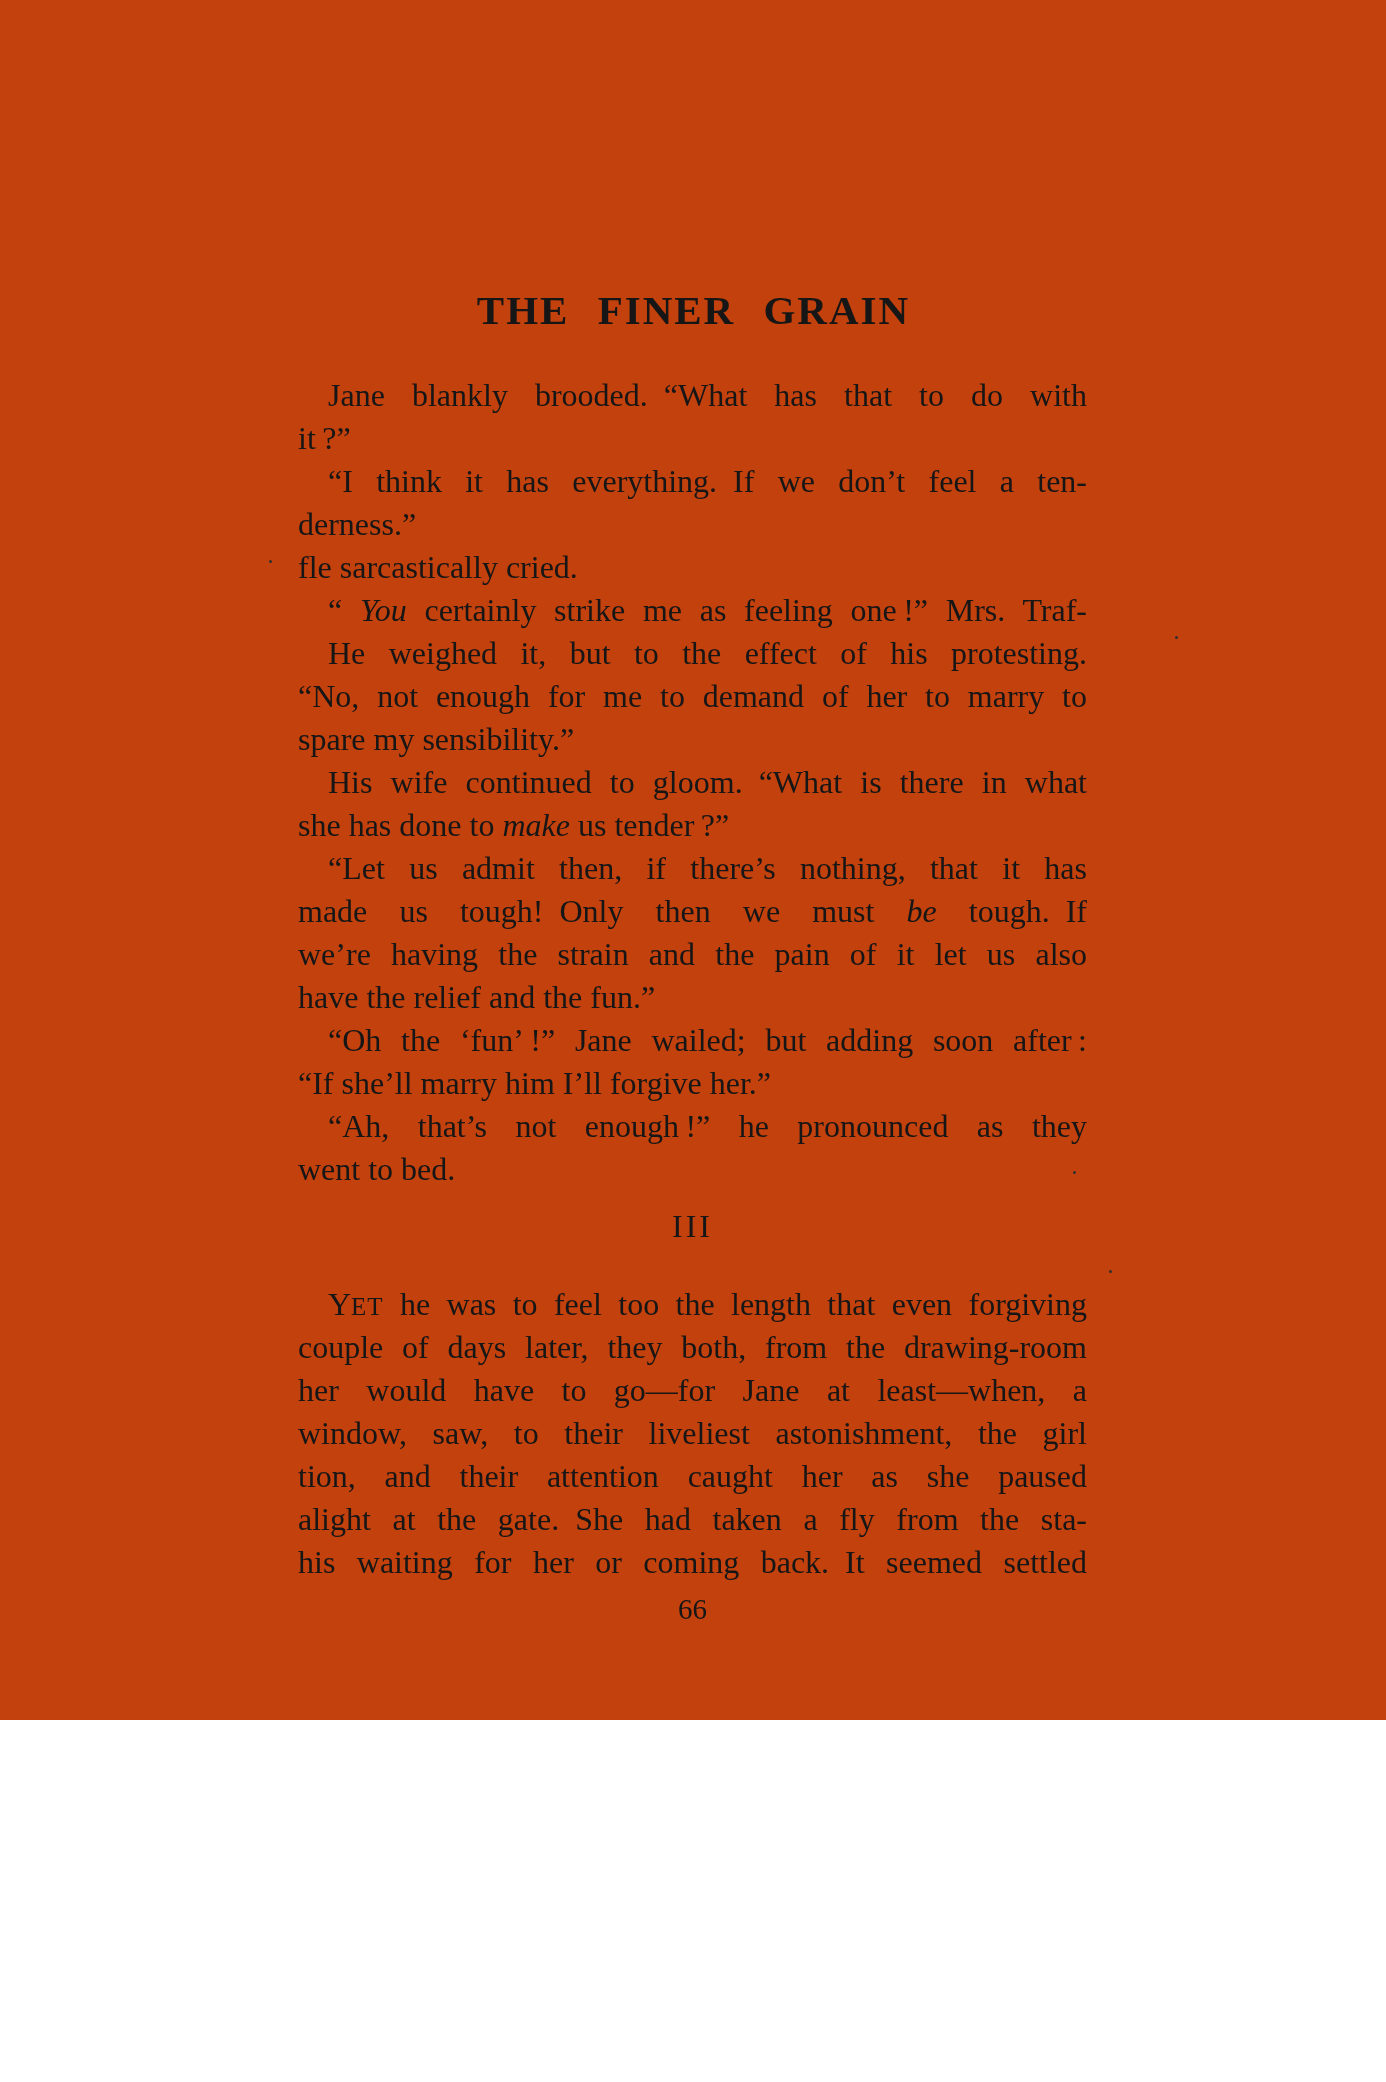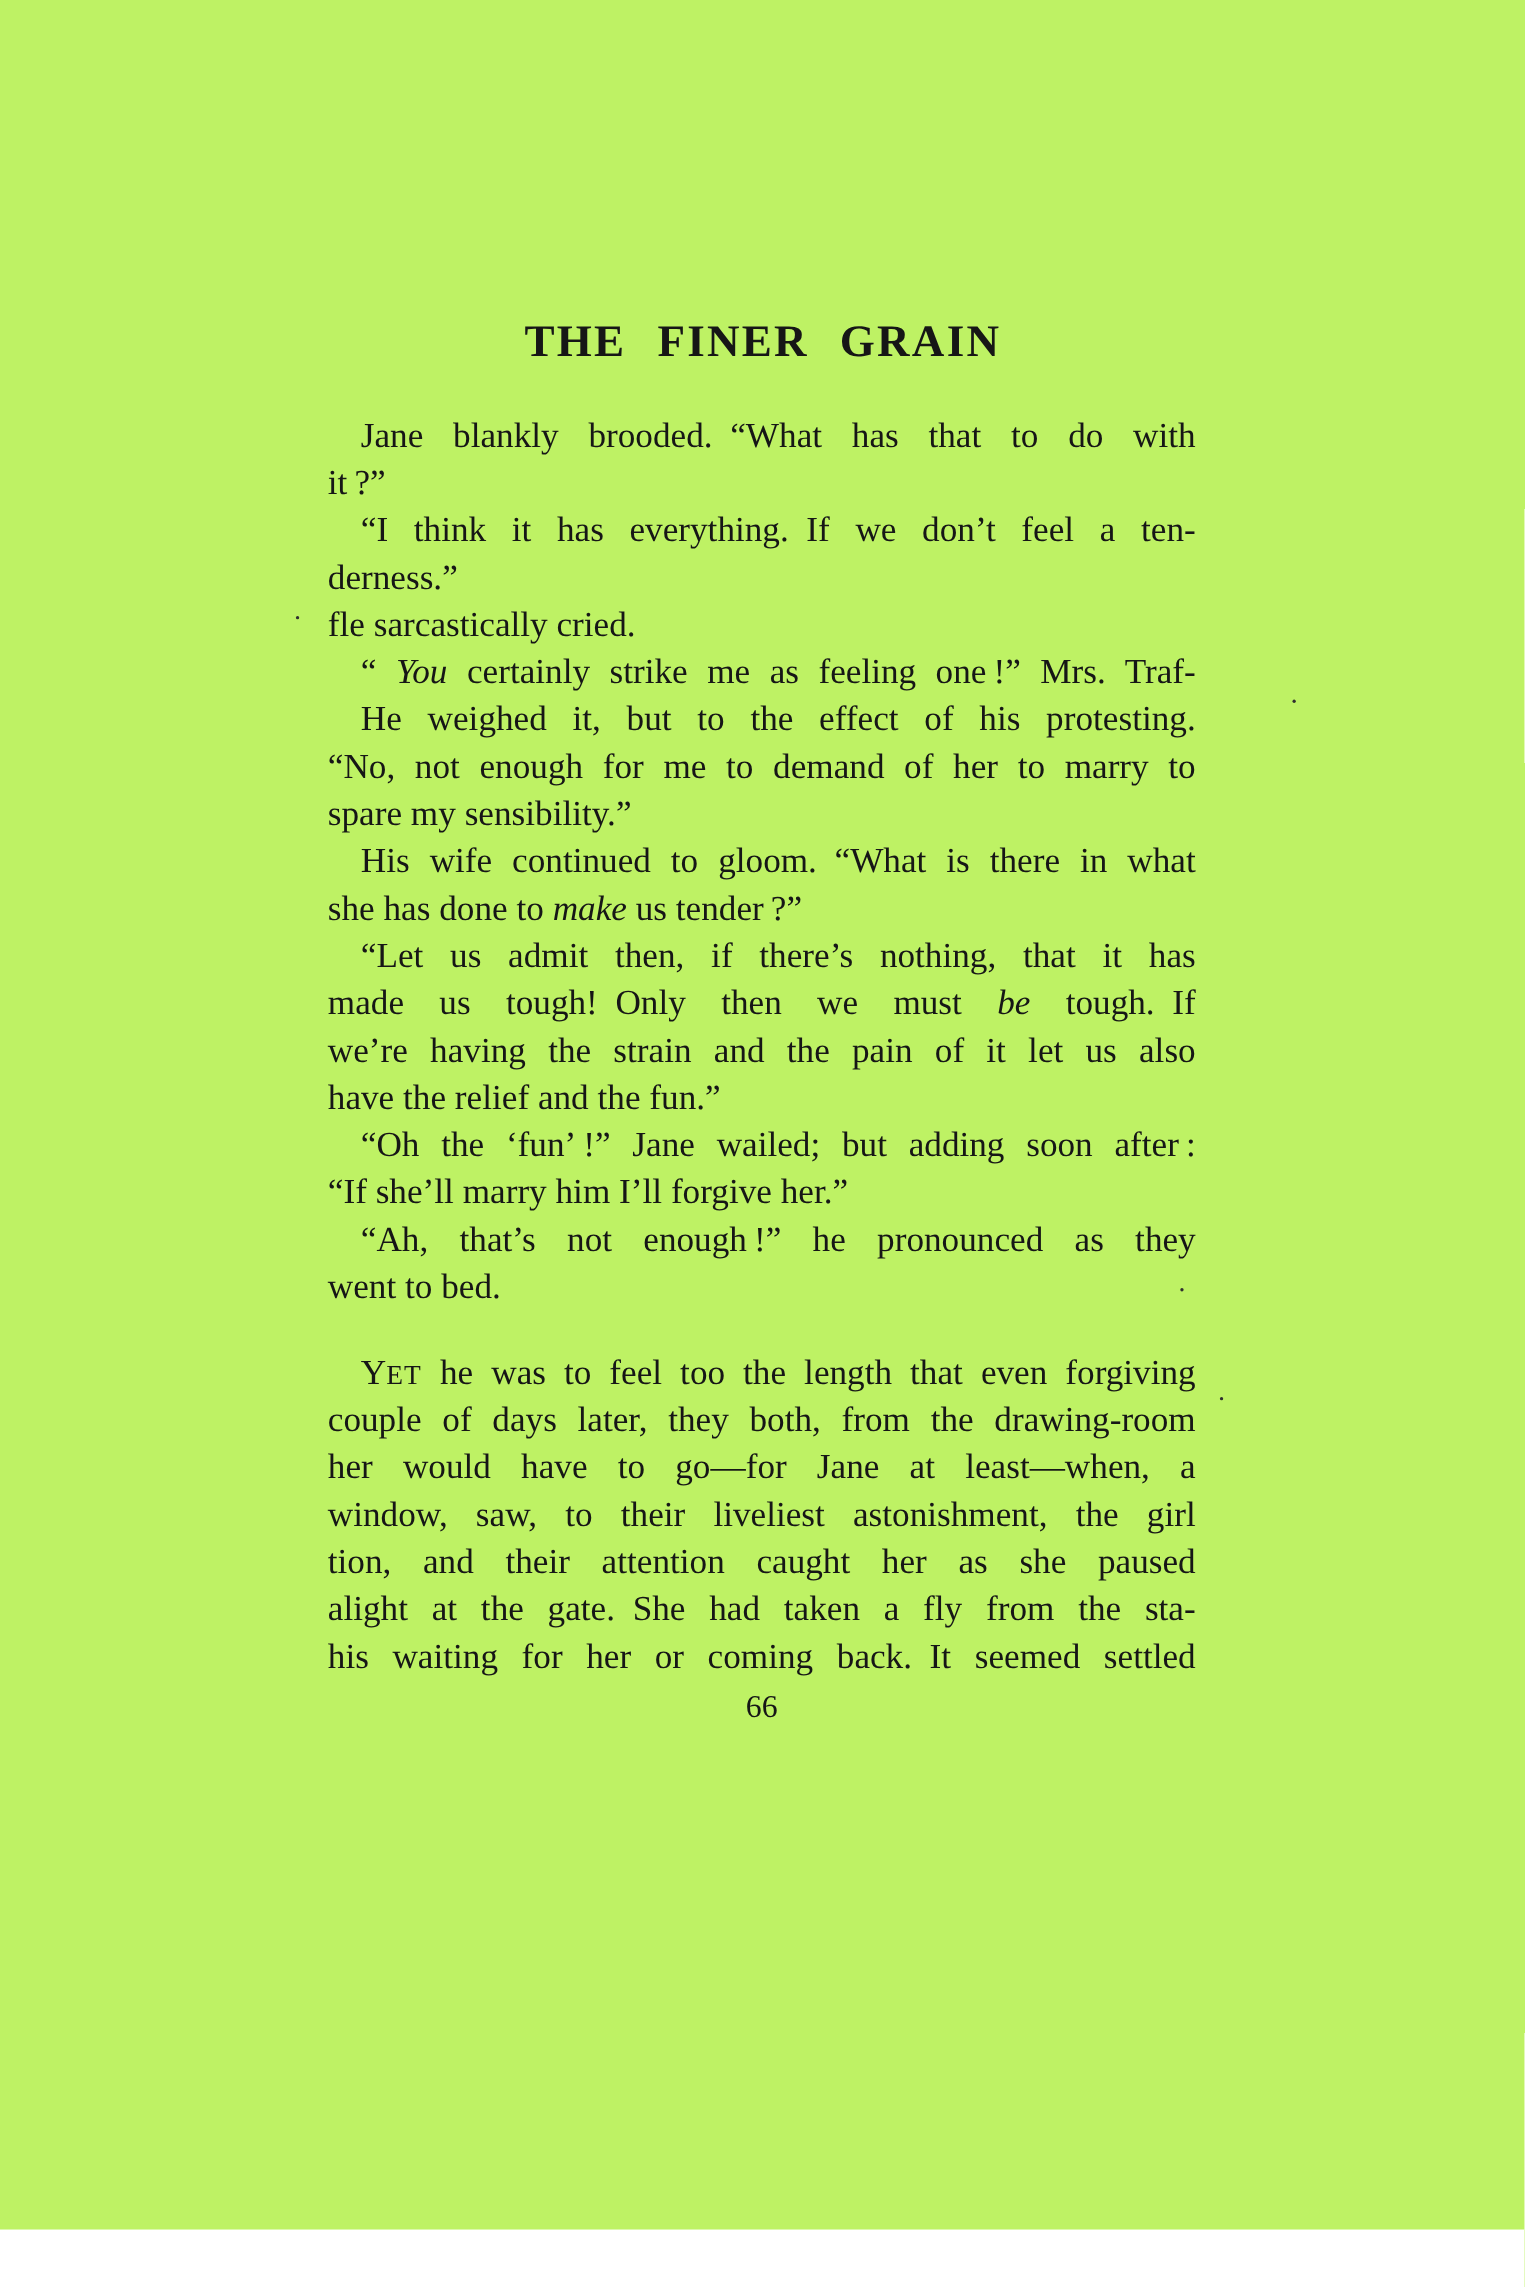--- a/index.html
+++ b/index.html
@@ -1,20 +1,20 @@
 <!DOCTYPE html>
 <html><head>
 <meta charset="utf-8">
 <style>
   html, body { margin: 0; padding: 0; background: #ffffff; }
   .page {
     position: relative;
     width: 1386px;
-    height: 2027px;
-    background: #bef264;
+    height: 1720px;
+    background: #c2410c;
     overflow: hidden;
     font-family: "Liberation Serif", serif;
     color: #161616;
   }
   .title {
     position: absolute;
     top: 286px;
     left: 299px;
     width: 789px;
     text-align: center;
@@ -87,20 +87,21 @@
         <div class="line last"><span>she has done to </span><span class="italic">make</span><span> us tender ?”</span></div>
         <div class="line indent"><span>“Let us admit then, if there’s nothing, that it has</span></div>
         <div class="line"><span>made us tough! Only then we must </span><span class="italic">be</span><span> tough. If</span></div>
         <div class="line"><span>we’re having the strain and the pain of it let us also</span></div>
         <div class="line last"><span>have the relief and the fun.”</span></div>
         <div class="line indent"><span>“Oh the ‘fun’ !” Jane wailed; but adding soon after :</span></div>
         <div class="line last"><span>“If she’ll marry him I’ll forgive her.”</span></div>
         <div class="line indent"><span>“Ah, that’s not enough !” he pronounced as they</span></div>
         <div class="line last"><span>went to bed.</span></div>
       </div>
+    <div class="heading">III</div>
     <div id="block-2" class="block2">
         <div class="line indent"><span>Y</span><span class="sc">ET</span><span> he was to feel too the length that even forgiving</span></div>
         <div class="line"><span>couple of days later, they both, from the drawing-room</span></div>
         <div class="line"><span>her would have to go—for Jane at least—when, a</span></div>
         <div class="line"><span>window, saw, to their liveliest astonishment, the girl</span></div>
         <div class="line"><span>tion, and their attention caught her as she paused</span></div>
         <div class="line"><span>alight at the gate. She had taken a fly from the sta-</span></div>
         <div class="line"><span>his waiting for her or coming back. It seemed settled</span></div>
       </div>
     <div class="pagenum">66</div>

